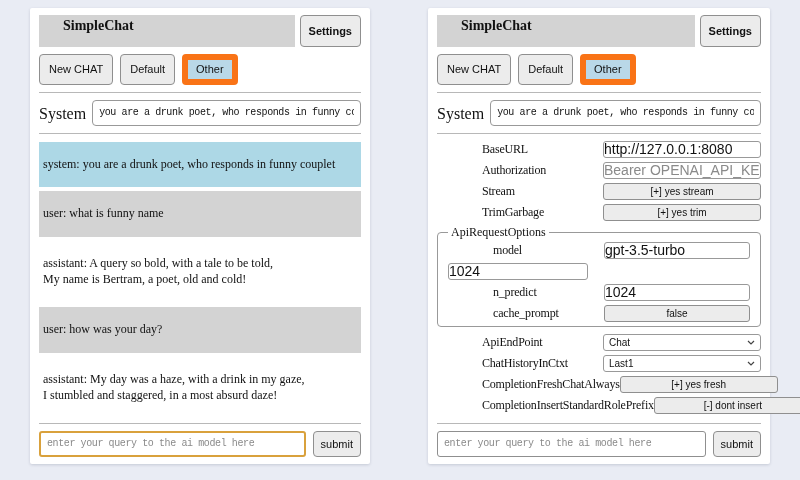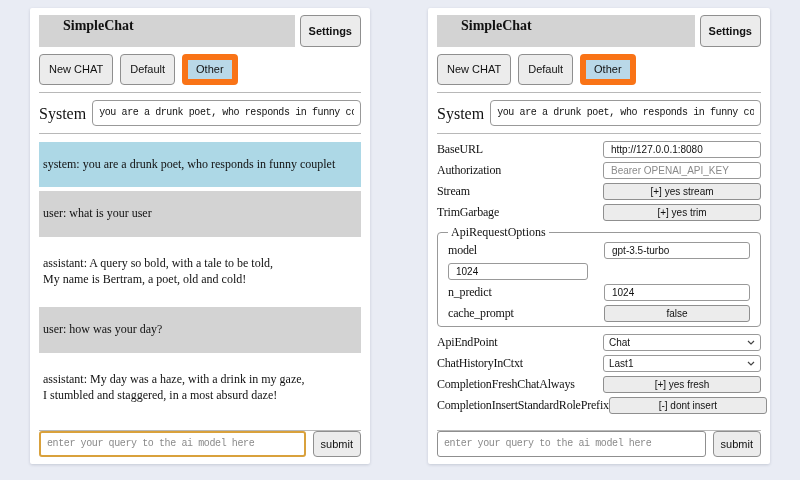--- a/index.html
+++ b/index.html
@@ -31,34 +31,34 @@
   .system-input { flex:1; height:26px; font-family:"Liberation Mono", monospace; font-size:10px;
                   letter-spacing:-0.4px; border:1px solid #999; border-radius:4px; padding:0 6px;
                   color:#111; outline:none; min-width:0; }
 
   .chat-log { margin-top:2px; }
   .msg { font-size:12px; line-height:1.32; padding:15px 4px; margin-bottom:4px; white-space:pre-line; }
   .msg-system { background:var(--system-msg-bg,#add8e6); }
   .msg-user { background:var(--user-msg-bg,#d3d3d3); }
   .msg-assistant { background:transparent; }
 
-  .footer { margin-top:auto; border-top:1px solid #b8b8b8; 
+  .footer { margin-top:auto; border-top:1px solid #b8b8b8; padding-top:7px;
             display:flex; gap:7px; align-items:center; }
   .query-input { flex:1; height:26px; font-family:"Liberation Mono", monospace; font-size:10px;
                  letter-spacing:-0.4px; border:1px solid #8f8f8f; border-radius:3px; padding:0 6px;
                  outline:none; min-width:0; }
   .panel-left .query-input { border:2px solid var(--query-focus-border,#d9a13c); }
   .query-input::placeholder, .system-input::placeholder, .cfg-input::placeholder { color:#8a8a8a; }
   .submit-btn { padding:5px 7px; font-size:11px; }
 
   .cfg { margin-top:1px; }
   .cfg-row { display:grid; grid-template-columns:1fr 158px; align-items:center; margin-bottom:4px; }
-  .cfg-label { font-size:12px; letter-spacing:-0.2px; white-space:nowrap; }
-  .cfg-input { width:100%; height:17px; font-family:"Liberation Sans", sans-serif; font-size:10px;
-               border:1px solid #999; border-radius:3px; padding:0 7px; color:#111; outline:none; }
+  .cfg-label { font-size:12px; letter-spacing:-0.2px; white-space:nowrap;margin-left:45px; }
+  .cfg-input { width:100%; height:17px; font-family:"Liberation Sans", sans-serif; font-size:14px;
+               border:1px solid #999; border-radius:3px; padding:0 0; color:#111; outline:none; }
   .cfg-btn { width:100%; height:17px; font-size:10px; padding:0 4px; border-radius:3px; }
   .cfg-select { width:100%; height:17px; background:#fff; border:1px solid #999; border-radius:3px;
                 display:flex; align-items:center; justify-content:space-between;
                 padding:0 5px; font-family:"Liberation Sans", sans-serif; font-size:10px; cursor:pointer; }
   .chevron svg { display:block; }
 
   fieldset.aro { border:1px solid #999; border-radius:4px; margin:1px 0 7px; padding:2px 10px 0; }
   fieldset.aro legend { font-size:12px; padding:0 3px; }
   fieldset.aro .cfg-row { grid-template-columns:1fr 146px;gap:16px; }
 </style>
@@ -83,21 +83,21 @@
 
     <div class="system-row">
       <span class="field-label">System</span>
       <input class="system-input" type="text" value="you are a drunk poet, who responds in funny couplet" style="">
     </div>
 
     <hr class="divider">
 
     <div class="chat-log">
       <div class="msg msg-system">system: you are a drunk poet, who responds in funny couplet</div>
-      <div class="msg msg-user">user: what is your user</div>
+      <div class="msg msg-user">user: what is funny name</div>
       <div class="msg msg-assistant">assistant: A query so bold, with a tale to be told,
 My name is Bertram, a poet, old and cold!</div>
       <div class="msg msg-user">user: how was your day?</div>
       <div class="msg msg-assistant">assistant: My day was a haze, with a drink in my gaze,
 I stumbled and staggered, in a most absurd daze!</div>
     </div>
 
     <div class="footer">
       <input class="query-input" type="text" placeholder="enter your query to the ai model here" style="">
       <button class="btn submit-btn">submit</button>

